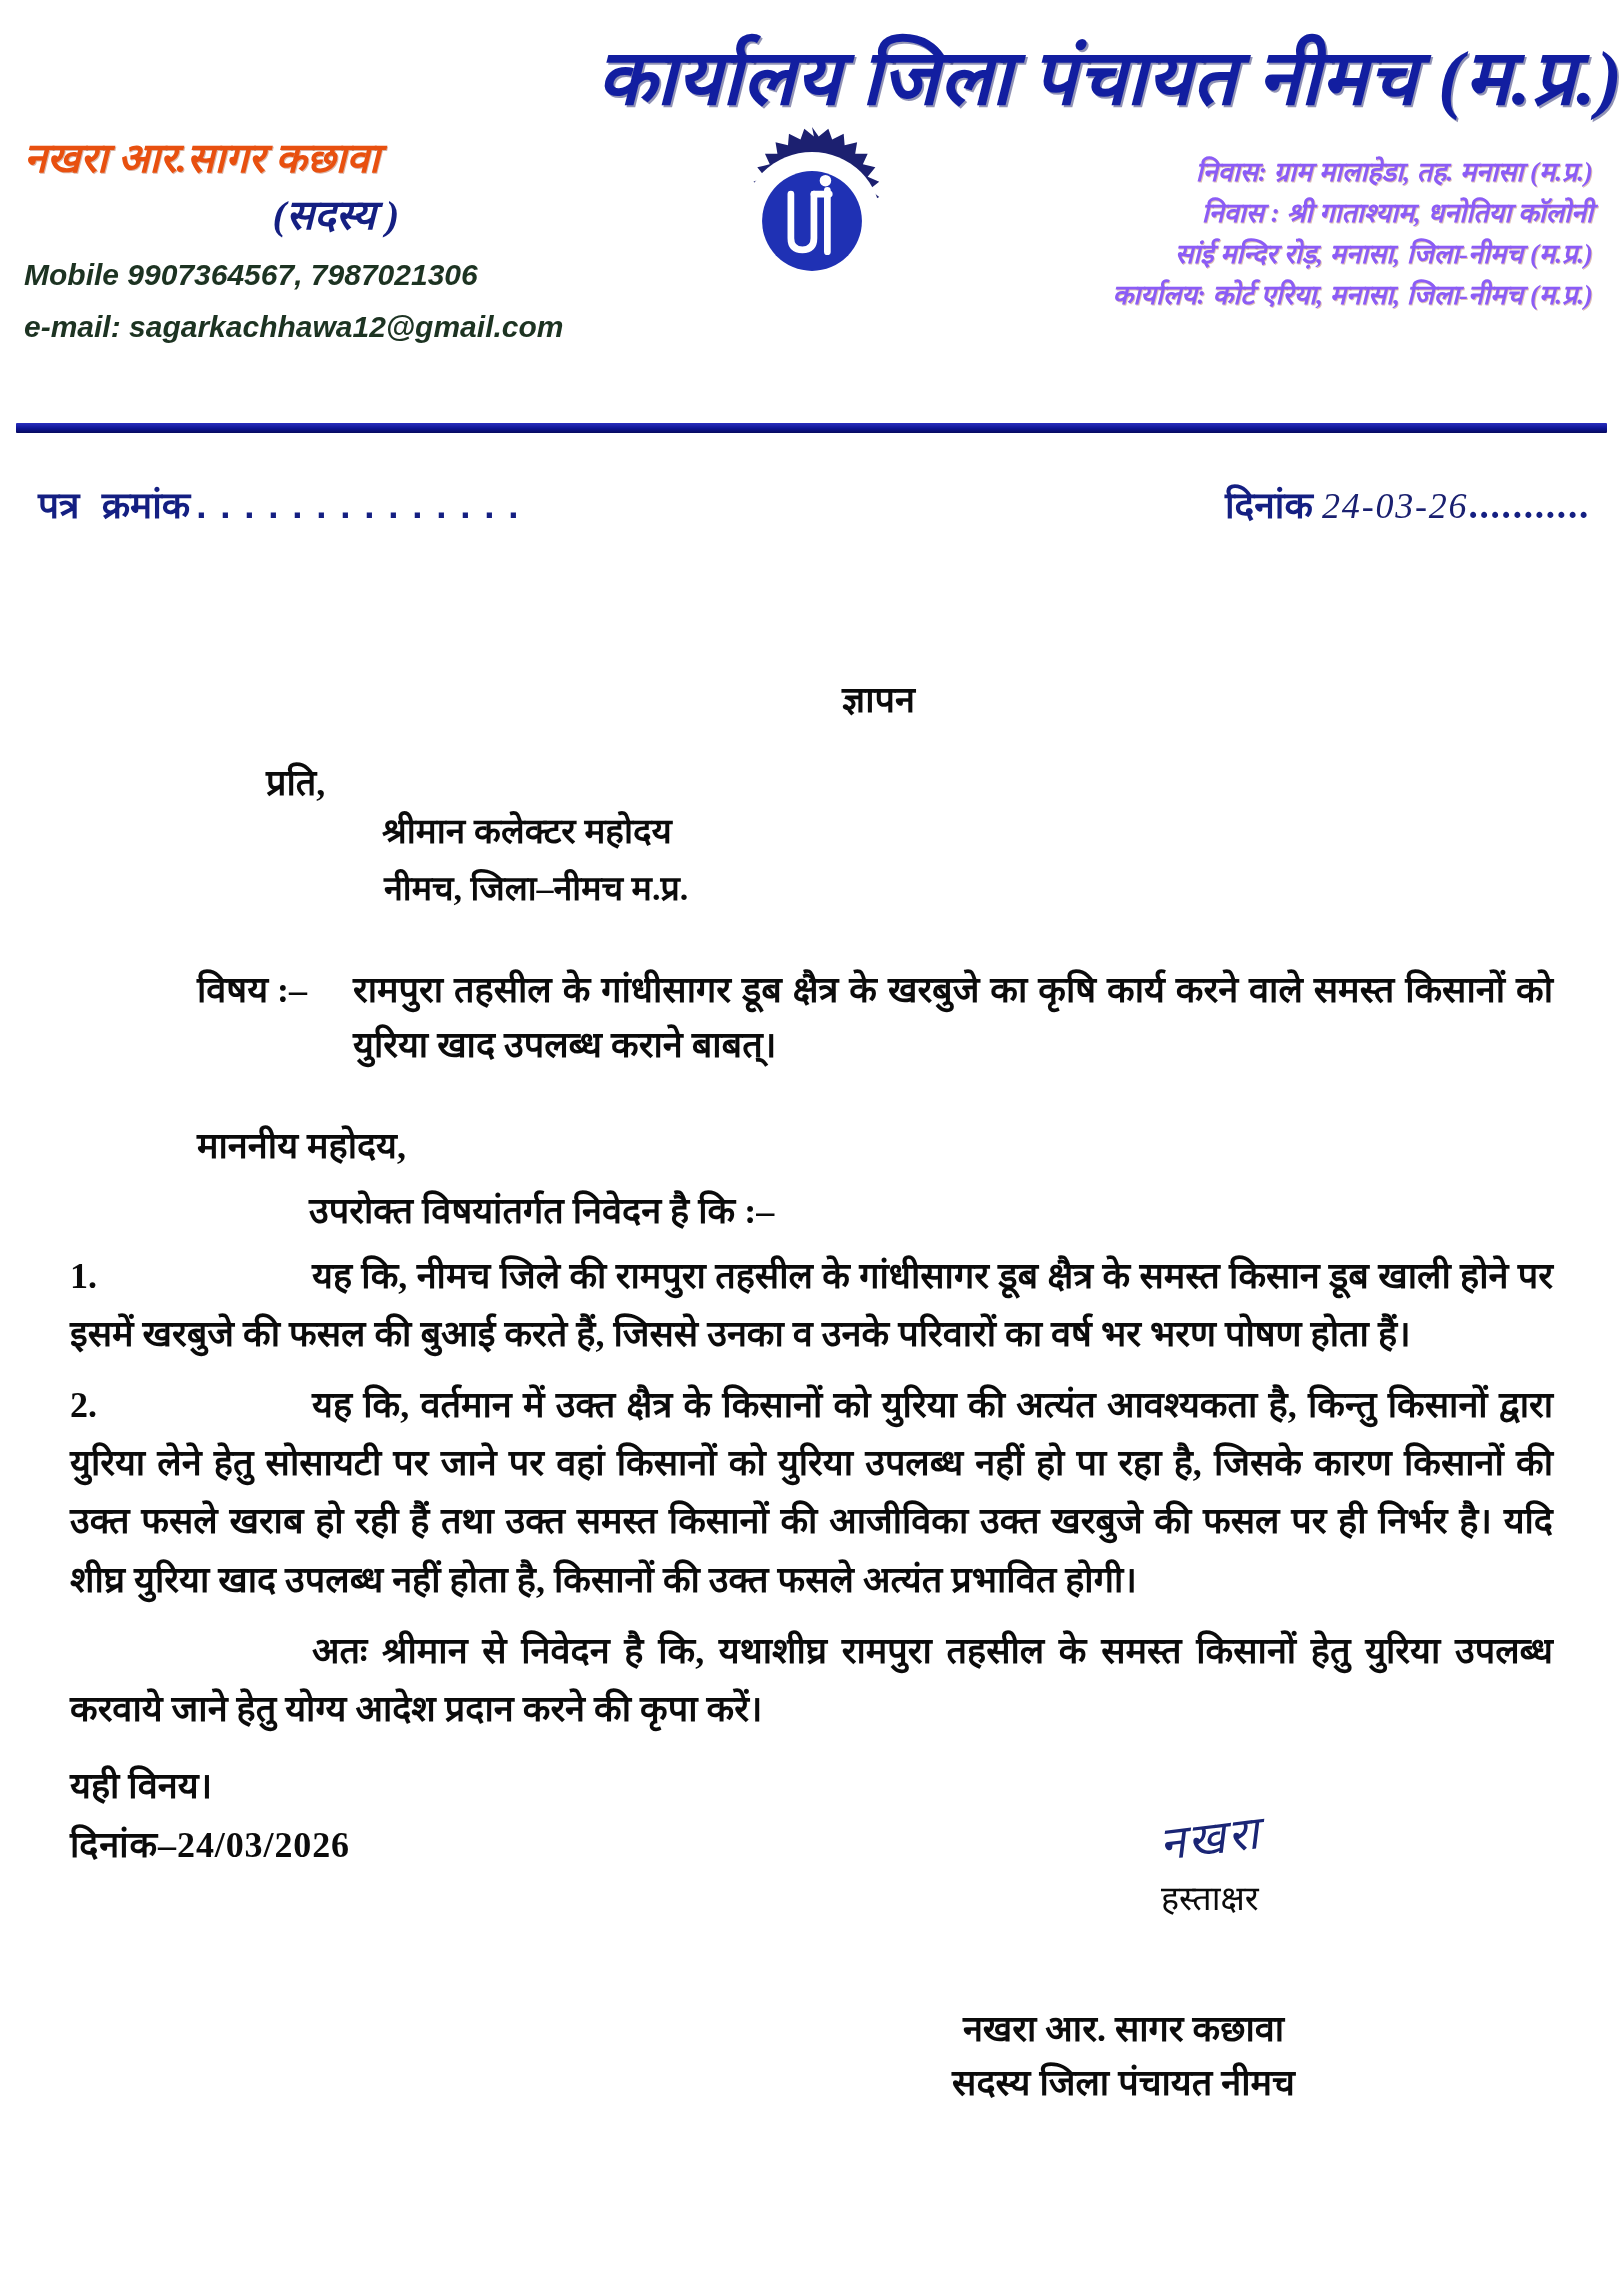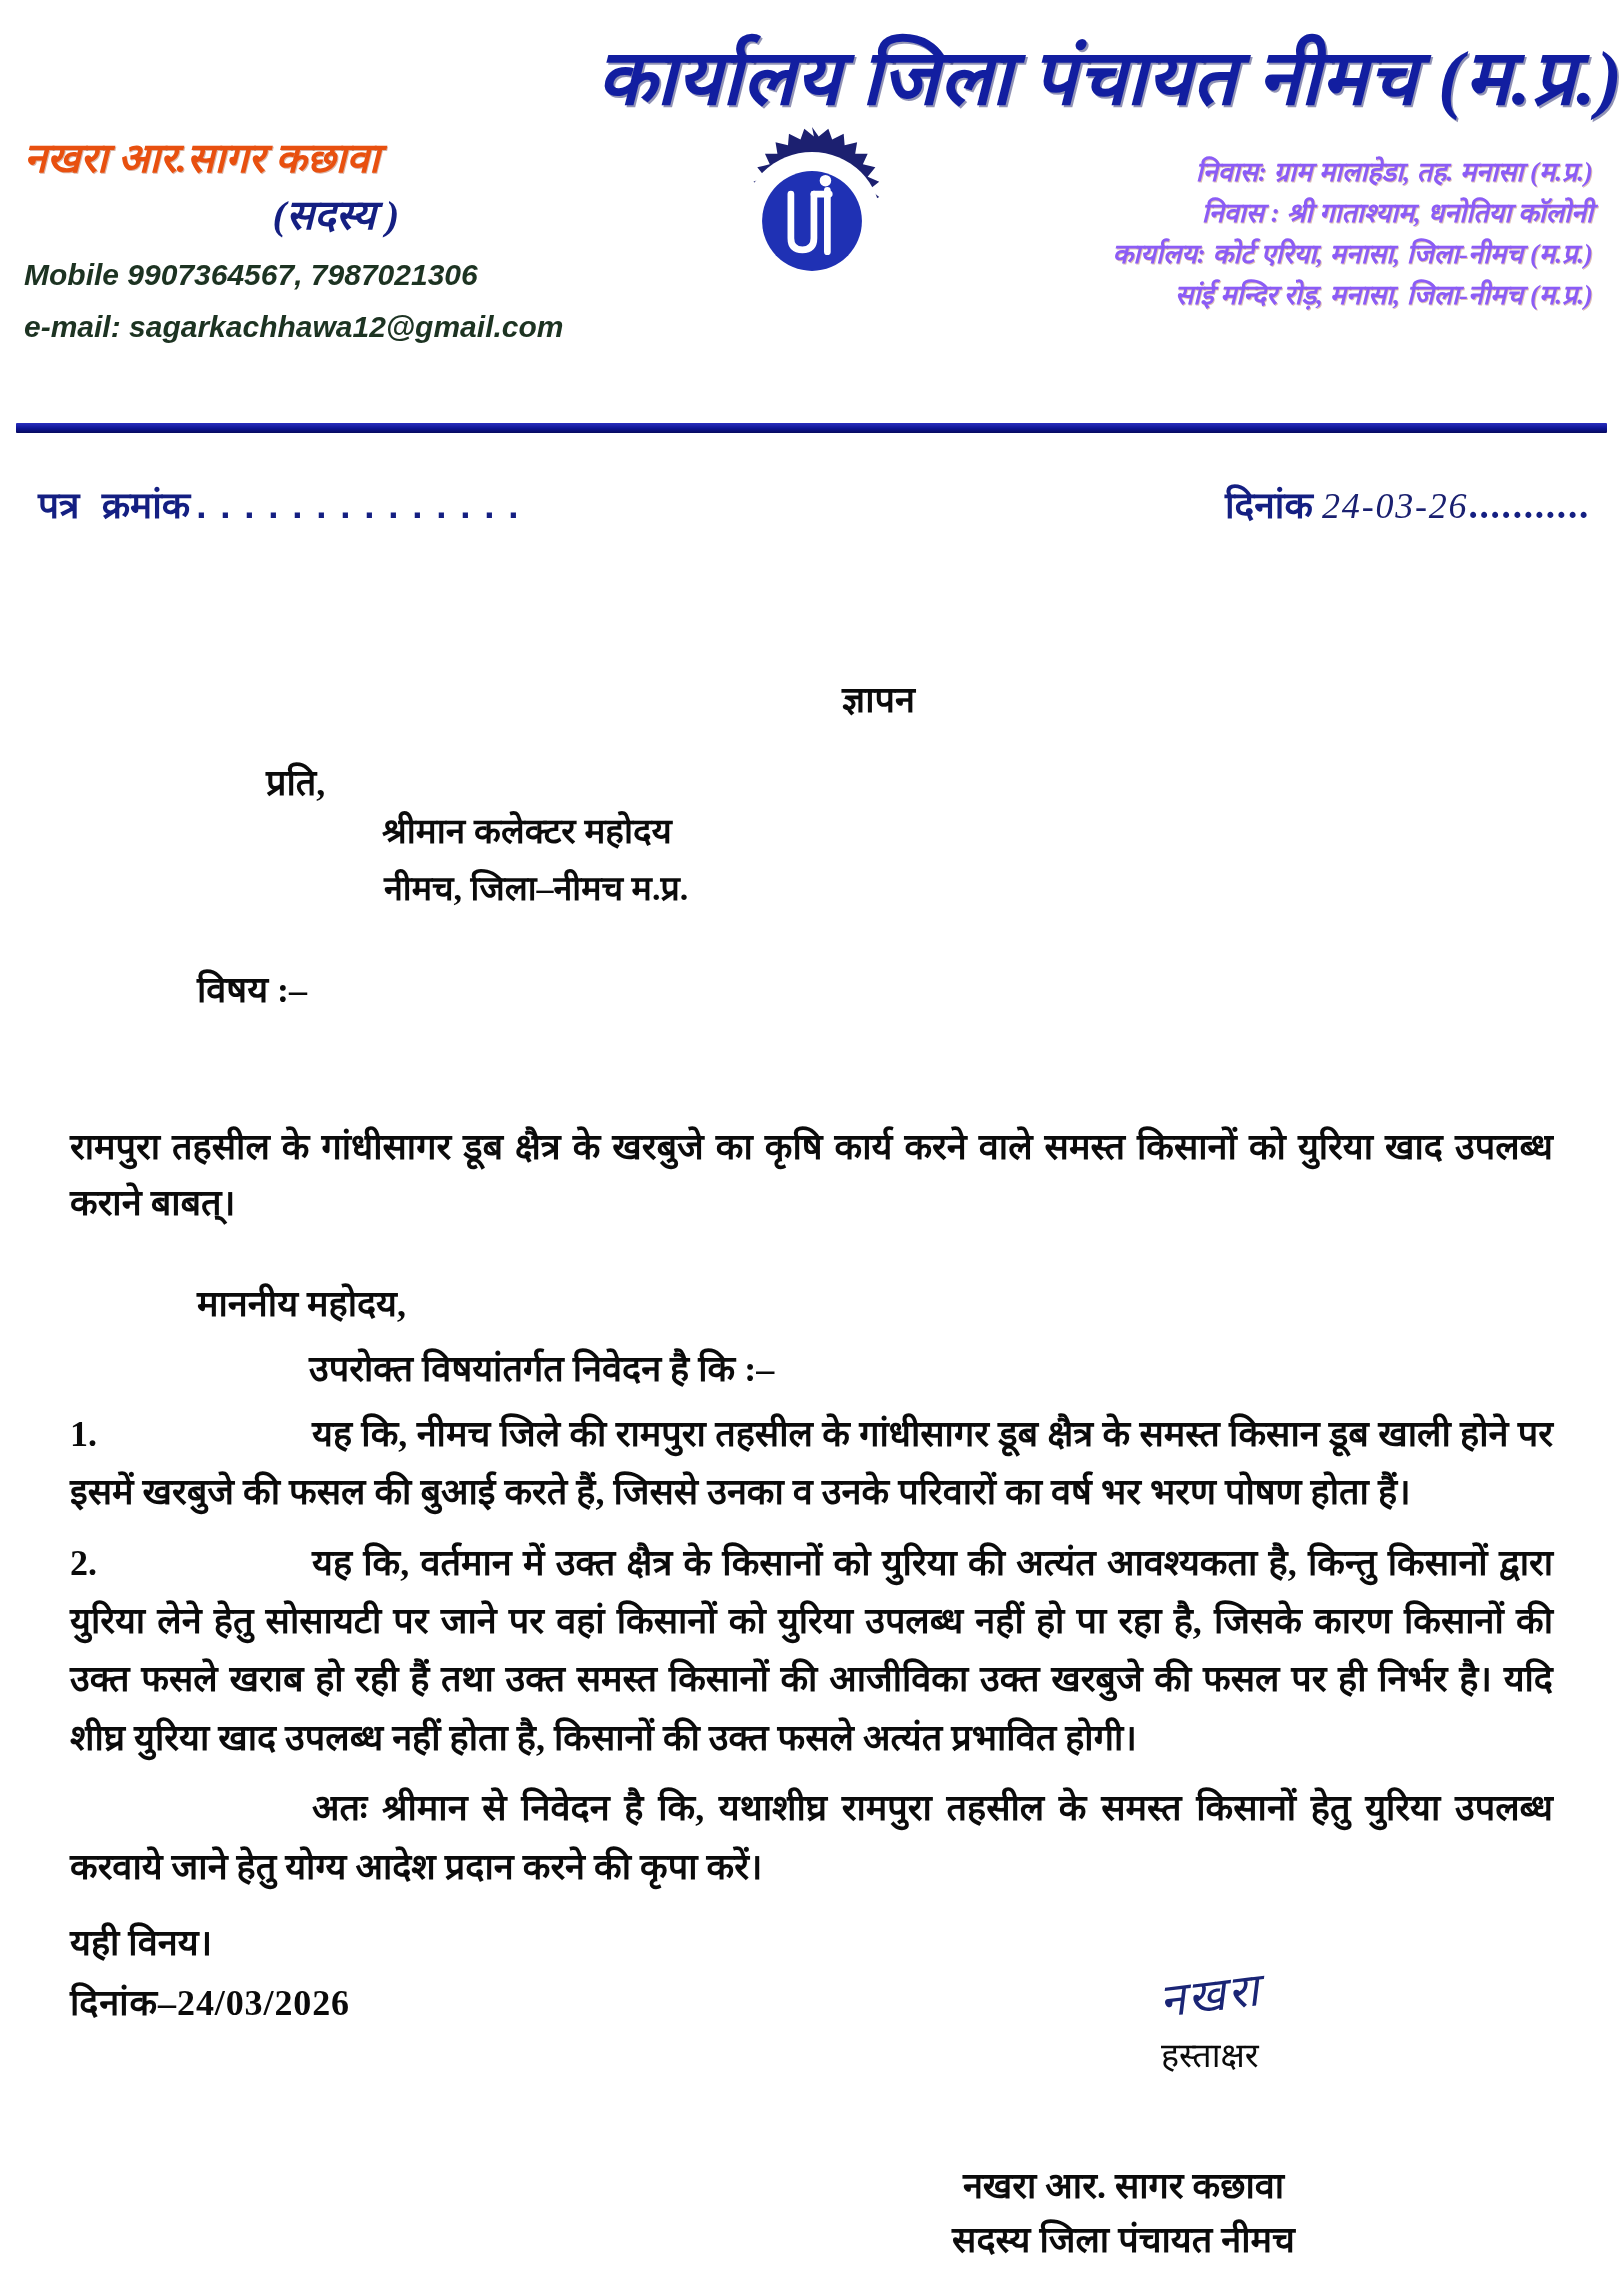--- a/index.html
+++ b/index.html
@@ -188,21 +188,20 @@
     margin-top: 10.7px;
     margin-left: 314px;
     font-size: 34px;
     font-weight: bold;
   }
 
   .subject {
     margin-top: 53px;
     display: flex;
     align-items: flex-start;
-    flex-direction: column;
   }
   .subject-label {
     width: 156px;
     flex: 0 0 156px;
     margin-left: 127px;
     font-size: 36px;
     font-weight: bold;
     padding-top: 1.8px;
   }
   .subject-text {
@@ -334,22 +333,22 @@
               <path d="M102 72 L118 72"></path>
             </g>
             <circle cx="114" cy="58" r="6" fill="#ffffff"></circle>
           </g>
         </svg>
       </div>
 
       <div class="lh-right">
         <div class="lh-addr">निवास: ग्राम मालाहेडा, तह. मनासा (म.प्र.)</div>
         <div class="lh-addr">निवास : श्री गाताश्याम, धनोतिया कॉलोनी</div>
+        <div class="lh-addr">सांई मन्दिर रोड़, मनासा, जिला-नीमच (म.प्र.)</div>
         <div class="lh-addr">कार्यालय: कोर्ट एरिया, मनासा, जिला-नीमच (म.प्र.)</div>
-        <div class="lh-addr">सांई मन्दिर रोड़, मनासा, जिला-नीमच (म.प्र.)</div>
       </div>
 
     </div>
 
     <div class="lh-rule"></div>
   </div>
 
   <div class="refrow">
     <div class="ref-no">
       <span>पत्र क्रमांक</span><span class="dots">..............</span>

